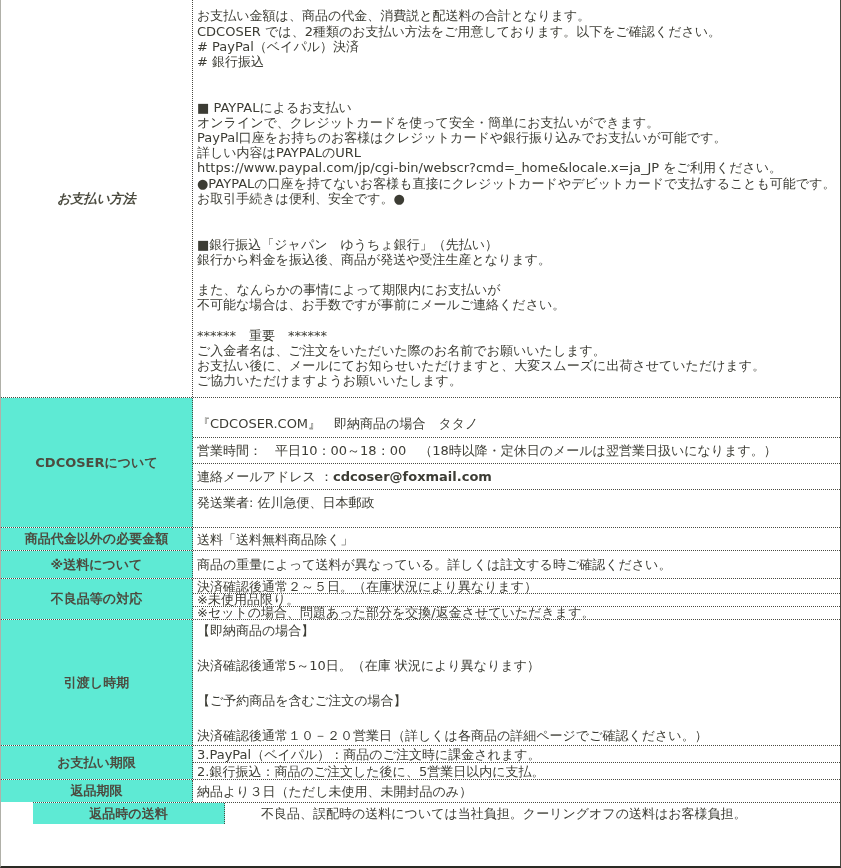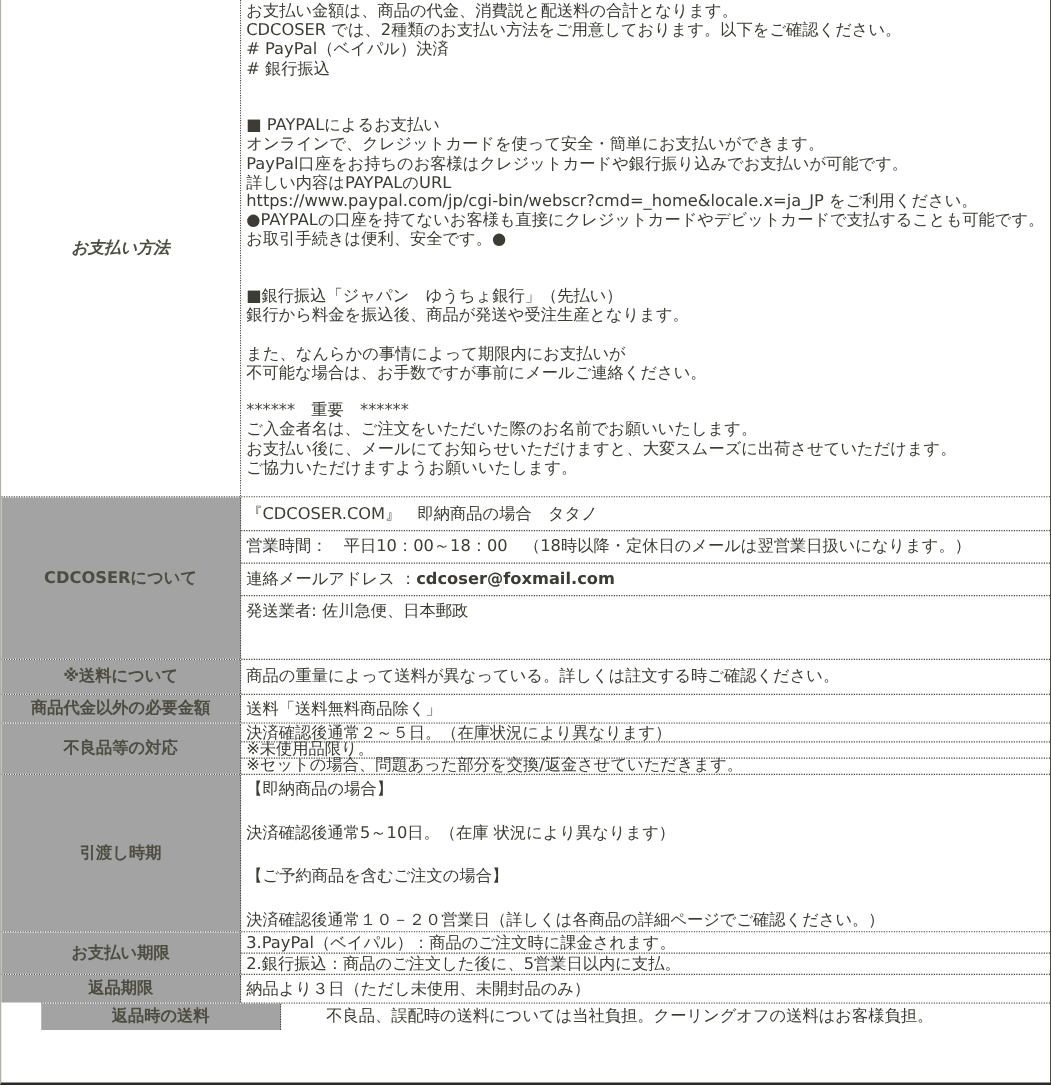--- a/index.html
+++ b/index.html
@@ -9,28 +9,28 @@
     border-left:1px solid #b0b0a8;
     border-right:1px solid #4a4a42;
     border-bottom:2px solid #2a2a24;
     display:flex;flex-direction:column;overflow:hidden;
     font-size:13px;
   }
   .row{display:flex;flex-shrink:0;box-sizing:border-box;border-top:1px dotted #4a4a42;}
   .row.first{border-top:none;}
   .row-header{
     width:192px;flex-shrink:0;box-sizing:border-box;
-    background:#a3a3a3;
+    background:#5eead4;
     border-right:1px dotted #4a4a42;
     display:flex;align-items:center;justify-content:center;
     font-weight:bold;color:#4c4c40;text-align:center;
     padding:0 6px;line-height:16px;
   }
   .row-header.white{background:#ffffff;font-style:italic;}
-  .row-content{flex:1;display:flex;flex-direction:column;background:#ffffff;min-width:0;}
+  .row-content{flex:1;display:flex;flex-direction:column;background:#ffffff;min-width:0;justify-content:center;}
   .cell{
     box-sizing:border-box;display:flex;align-items:center;
     padding:0 4px;line-height:15px;
   }
   .cell + .cell{border-top:1px dotted #4a4a42;}
   .multiline{
     display:block;white-space:pre-wrap;align-items:flex-start;
     padding:2px 4px;line-height:15.2px;
   }
   .delivery{line-height:17.5px;padding-top:3px;}
@@ -91,31 +91,31 @@
       <div class="cell h26">『CDCOSER.COM』　即納商品の場合　タタノ</div>
       <div class="cell h26">営業時間：　平日10：00～18：00　（18時以降・定休日のメールは翌営業日扱いになります。）</div>
       <div class="cell h26">
         <span>連絡メールアドレス ：</span>
         <span class="bold">cdcoser@foxmail.com</span>
       </div>
       <div class="cell h26">発送業者: 佐川急便、日本郵政</div>
     </div>
   </div>
 
+  <div class="row h23">
+    <div class="row-header">商品代金以外の必要金額</div>
+    <div class="row-content">
+      <div class="cell h23">送料「送料無料商品除く」</div>
+    </div>
+  </div>
+
   <div class="row h28">
     <div class="row-header">※送料について</div>
     <div class="row-content">
       <div class="cell h28">商品の重量によって送料が異なっている。詳しくは註文する時ご確認ください。</div>
-    </div>
-  </div>
-
-  <div class="row h23">
-    <div class="row-header">商品代金以外の必要金額</div>
-    <div class="row-content">
-      <div class="cell h23">送料「送料無料商品除く」</div>
     </div>
   </div>
 
   <div class="row">
     <div class="row-header">不良品等の対応</div>
     <div class="row-content">
       <div class="cell h14">決済確認後通常２～５日。（在庫状況により異なります）</div>
       <div class="cell h13">※未使用品限り。</div>
       <div class="cell h13">※セットの場合、問題あった部分を交換/返金させていただきます。</div>
     </div>

